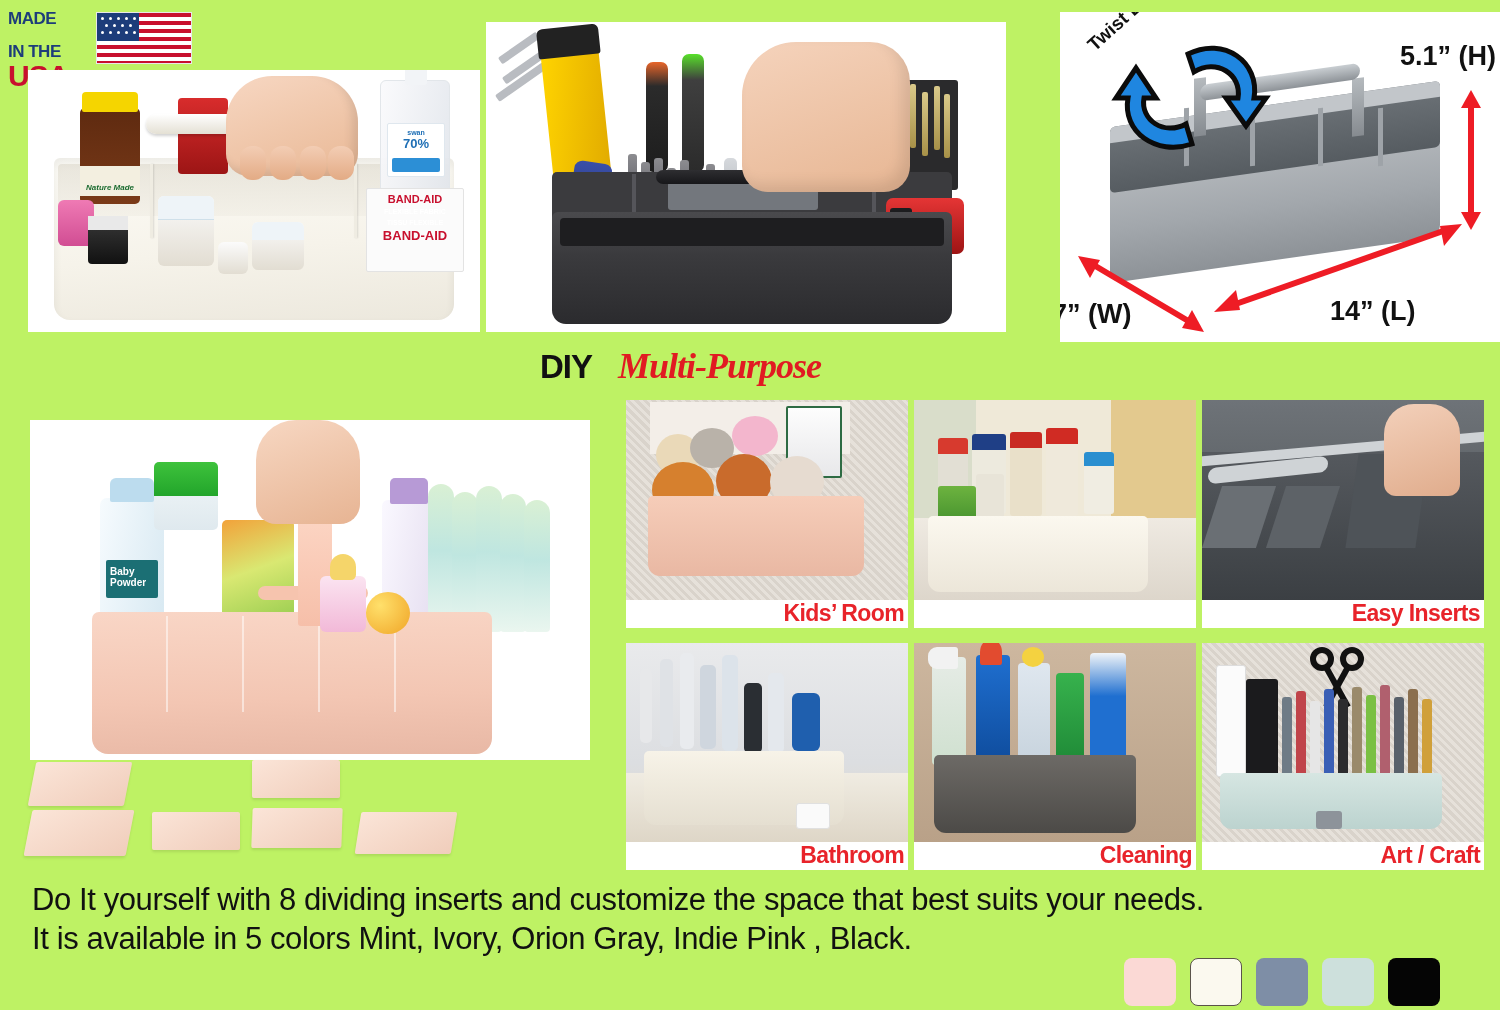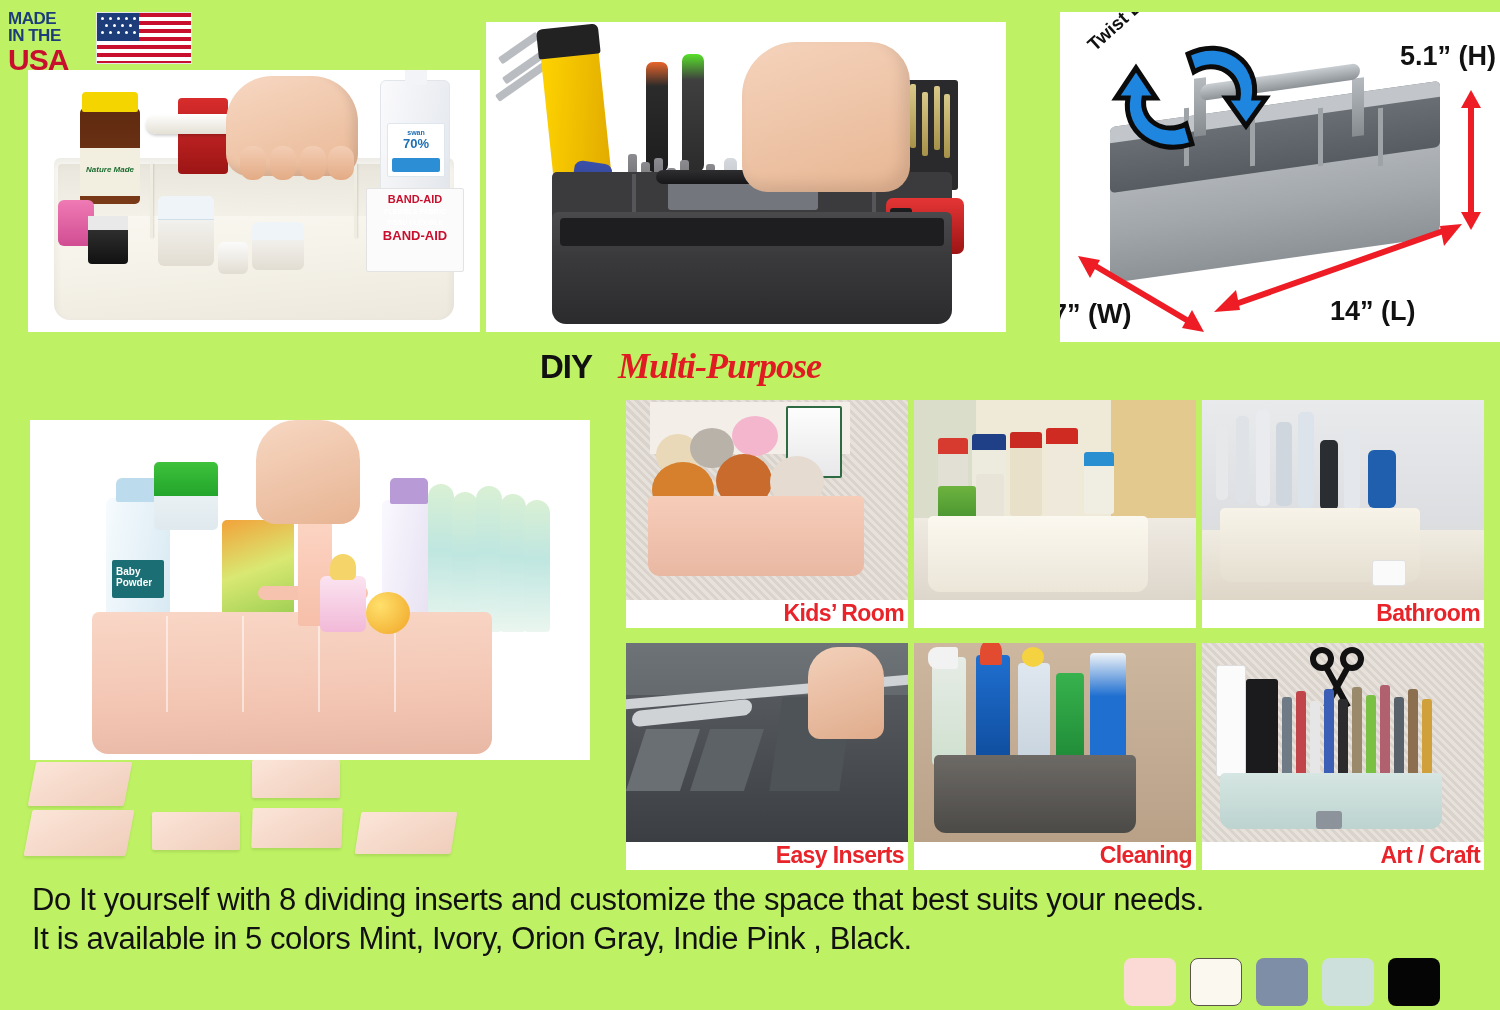--- a/index.html
+++ b/index.html
@@ -8,21 +8,21 @@
     width:1500px; height:1010px;
     font-family:"Liberation Sans", sans-serif;
     position:relative; overflow:hidden;
   }
   .canvas { position:absolute; inset:0; background:#bef264; }
 
   
   .usa-badge { position:absolute; left:8px; top:6px; width:190px; height:62px; }
   .usa-words { position:absolute; left:0; top:4px; width:92px; }
   .usa-words .l1 { font:bold 17px/17px "Liberation Sans", sans-serif; color:#1d3d7a; letter-spacing:-0.5px; }
-  .usa-words .l2 { font:bold 17px/17px "Liberation Sans", sans-serif; color:#1d3d7a; letter-spacing:-0.5px; }
+  .usa-words .l2 { font:bold 17px/17px "Liberation Sans", sans-serif; color:#1d3d7a; letter-spacing:-0.5px;margin-top:16px; }
   .usa-words .l3 { font:bold 30px/30px "Liberation Sans", sans-serif; color:#c8102e; letter-spacing:-1px; margin-top:1px;}
   .flag { position:absolute; left:88px; top:6px; width:96px; height:52px; background:#fff;
           border:1px solid #e8e8e8; overflow:hidden; }
   .flag .stripe { position:absolute; left:0; width:100%; height:4px; background:#c8102e; }
   .flag .canton { position:absolute; left:0; top:0; width:42px; height:28px; background:#1d3d7a; overflow:hidden;}
   .flag .canton .star { position:absolute; width:3px; height:3px; background:#fff; border-radius:50%; }
 
   
   .photo { position:absolute; overflow:hidden; background:#fff; }
 
@@ -36,21 +36,21 @@
   .med-div { position:absolute; top:6px; width:3px; height:74px; background:#efece2; box-shadow:1px 0 2px rgba(0,0,0,.12);}
   .med-handle{position:absolute;left:118px;top:44px;width:200px;height:20px;border-radius:10px;
     background:linear-gradient(#ffffff,#e4e0d4);box-shadow:0 2px 3px rgba(0,0,0,.18);}
   .hand-med{position:absolute;left:198px;top:6px;width:132px;height:100px;border-radius:46px 46px 22px 22px;
     background:linear-gradient(160deg,#f7d7c2,#e9b895);box-shadow:inset -6px -6px 10px rgba(0,0,0,.10);}
   .hand-med .fing{position:absolute;bottom:-4px;width:26px;height:34px;border-radius:12px;
     background:linear-gradient(#f3cdb4,#e3ab85);}
   .bottle{position:absolute;border-radius:4px;}
   .b-nature{left:52px;top:38px;width:60px;height:96px;background:linear-gradient(#5e2a10,#7a3a18);border-radius:5px;}
   .b-nature .cap{position:absolute;left:2px;top:-16px;width:56px;height:20px;background:#f5d500;border-radius:4px 4px 2px 2px;}
-  .b-nature .lbl{position:absolute;left:0;bottom:8px;width:100%;height:48px;background:#f3efe0;}
+  .b-nature .lbl{position:absolute;left:0;bottom:8px;width:100%;height:30px;background:#f3efe0;}
   .b-nature .lbl i{display:block;margin-top:17px;text-align:center;font:italic bold 8px/9px "Liberation Sans",sans-serif;color:#1a6b2f;}
   .b-red{left:150px;top:28px;width:50px;height:76px;background:linear-gradient(#d82c2c,#9c1515);border-radius:4px;}
   .b-pink{left:30px;top:130px;width:36px;height:46px;background:linear-gradient(#ef7ab4,#d14d93);border-radius:6px;}
   .b-dark{left:60px;top:146px;width:40px;height:48px;background:linear-gradient(#3a3a3a,#111);border-radius:4px;}
   .b-dark .cap{position:absolute;left:0;top:0;width:100%;height:14px;background:#e9e9e9;}
   .jar{position:absolute;border-radius:6px;background:linear-gradient(#fbfbfb,#e2ddd2);}
   .j1{left:130px;top:126px;width:56px;height:70px;}
   .j1 .lid{position:absolute;left:0;top:0;width:100%;height:24px;background:#eef4f8;border-radius:6px 6px 0 0;border-bottom:1px solid #cfe0ea;}
   .j2{left:190px;top:172px;width:30px;height:32px;}
   .j3{left:224px;top:152px;width:52px;height:48px;}
@@ -126,21 +126,21 @@
   .twist-note{position:absolute;left:436px;top:6px;font:400 25px/30px "Liberation Sans", sans-serif;color:#111;white-space:nowrap;}
 
   
   .ph-baby{left:30px;top:420px;width:560px;height:340px;}
   .pink-bin{position:absolute;left:62px;top:192px;width:400px;height:142px;
     background:linear-gradient(178deg,#f9d6c6 0%,#f3c6b3 60%,#e8b8a5 100%);border-radius:7px 7px 16px 16px;}
   .pink-bin .seam{position:absolute;top:4px;width:2px;height:96px;background:rgba(255,255,255,.5);}
   .pink-handle{position:absolute;left:228px;top:166px;width:110px;height:14px;border-radius:7px;background:#f6c4ae;}
   .hand-baby{position:absolute;left:226px;top:0px;width:104px;height:104px;border-radius:40px 40px 20px 20px;
     background:linear-gradient(160deg,#f7d7c2,#e7b493);}
-  .bp{position:absolute;left:76px;top:78px;width:64px;height:126px;border-radius:7px 7px 5px 5px;
+  .bp{position:absolute;left:70px;top:78px;width:64px;height:126px;border-radius:7px 7px 5px 5px;
     background:linear-gradient(100deg,#f6fbfe,#d8e9f2);}
   .bp .cap{position:absolute;left:10px;top:-20px;width:44px;height:24px;background:#bcdcee;border-radius:6px 6px 2px 2px;}
   .bp .lab{position:absolute;left:6px;top:62px;width:52px;height:38px;background:#1b6f74;border-radius:2px;}
   .bp .lab b{display:block;color:#fff;font:bold 10px/11px "Liberation Sans",sans-serif;padding:6px 0 0 4px;}
   .greenjar{position:absolute;left:124px;top:42px;width:64px;height:68px;background:linear-gradient(#f3f8fa,#dfe9ee);border-radius:5px;}
   .greenjar .lid{position:absolute;left:0;top:0;width:100%;height:34px;background:linear-gradient(#3ec23c,#22a52b);border-radius:5px 5px 0 0;}
   .wipes{position:absolute;left:192px;top:100px;width:72px;height:110px;border-radius:5px;
     background:linear-gradient(160deg,#f2a23a,#d9e872 45%,#8fc94b);}
   .pinkinsert{position:absolute;left:268px;top:86px;width:34px;height:120px;background:linear-gradient(#fdd7c6,#f6bfa9);border-radius:3px;}
   .babybottle{position:absolute;left:290px;top:156px;width:46px;height:56px;background:linear-gradient(#fbe4f1,#f2b9d8);border-radius:6px;}
@@ -450,51 +450,51 @@
           <div class="item" style="left:62px;top:74px;width:28px;height:48px;background:#e8e4d8"></div>
           <div class="item" style="left:24px;top:86px;width:38px;height:44px;background:linear-gradient(#6db33f,#3e8c2b)"></div>
           <div class="caddy" style="left:14px;top:116px;width:220px;height:76px;background:linear-gradient(#fbf8ef,#ece6d9)"></div>
         </div>
       </div>
     </div>
 
     <div class="cell">
       <div class="img">
         <div class="scene">
+          <div class="dark-bg"></div>
+          <div style="position:absolute;left:0;top:52px;right:0;bottom:0;background:linear-gradient(#55595e,#3b3f43)"></div>
+          <div style="position:absolute;left:0;top:44px;width:100%;height:10px;background:#cfd3d6;transform:skewY(-5deg)"></div>
+          <div style="position:absolute;left:6px;top:62px;width:120px;height:16px;background:#cfd3d6;border-radius:8px;transform:skewY(-6deg)"></div>
+          <div style="position:absolute;left:10px;top:86px;width:54px;height:62px;background:#6a6f74;transform:skewX(-18deg)"></div>
+          <div style="position:absolute;left:74px;top:86px;width:54px;height:62px;background:#5d6267;transform:skewX(-18deg)"></div>
+          <div style="position:absolute;left:150px;top:54px;width:70px;height:94px;background:#4e5358;transform:skewX(-8deg)"></div>
+          <div style="position:absolute;left:182px;top:4px;width:76px;height:92px;border-radius:30px 30px 12px 12px;background:linear-gradient(160deg,#f3d0ba,#e0ac8c)"></div>
+        </div>
+      </div>
+      <div class="cap">Easy Inserts</div>
+    </div>
+
+    <div class="cell">
+      <div class="img">
+        <div class="scene">
           <div class="wall-bath"></div>
           <div style="position:absolute;left:0;top:130px;right:0;bottom:0;background:linear-gradient(#f0ece2,#ded6c7)"></div>
           <div class="item" style="left:14px;top:26px;width:12px;height:74px;background:#e7e8ea;border-radius:5px"></div>
           <div class="item" style="left:34px;top:16px;width:13px;height:88px;background:#dfe2e6;border-radius:5px"></div>
           <div class="item" style="left:54px;top:10px;width:14px;height:96px;background:#e9ebee;border-radius:5px"></div>
           <div class="item" style="left:74px;top:22px;width:16px;height:84px;background:#cfd6de;border-radius:5px"></div>
           <div class="item" style="left:96px;top:12px;width:16px;height:96px;background:#dce3ea;border-radius:5px"></div>
           <div class="item" style="left:118px;top:40px;width:18px;height:70px;background:#2a2e33;border-radius:5px"></div>
           <div class="item" style="left:142px;top:30px;width:16px;height:80px;background:#e4e8ed;border-radius:5px"></div>
           <div class="item" style="left:166px;top:50px;width:28px;height:58px;background:#1f5fae;border-radius:6px"></div>
           <div class="caddy" style="left:18px;top:108px;width:200px;height:74px;background:linear-gradient(#f7f3e8,#e5dfd1)"></div>
           <div class="item" style="left:170px;top:160px;width:34px;height:26px;background:#fafafa;border:1px solid #e0e0e0"></div>
         </div>
       </div>
       <div class="cap">Bathroom</div>
-    </div>
-
-    <div class="cell">
-      <div class="img">
-        <div class="scene">
-          <div class="dark-bg"></div>
-          <div style="position:absolute;left:0;top:52px;right:0;bottom:0;background:linear-gradient(#55595e,#3b3f43)"></div>
-          <div style="position:absolute;left:0;top:44px;width:100%;height:10px;background:#cfd3d6;transform:skewY(-5deg)"></div>
-          <div style="position:absolute;left:6px;top:62px;width:120px;height:16px;background:#cfd3d6;border-radius:8px;transform:skewY(-6deg)"></div>
-          <div style="position:absolute;left:10px;top:86px;width:54px;height:62px;background:#6a6f74;transform:skewX(-18deg)"></div>
-          <div style="position:absolute;left:74px;top:86px;width:54px;height:62px;background:#5d6267;transform:skewX(-18deg)"></div>
-          <div style="position:absolute;left:150px;top:54px;width:70px;height:94px;background:#4e5358;transform:skewX(-8deg)"></div>
-          <div style="position:absolute;left:182px;top:4px;width:76px;height:92px;border-radius:30px 30px 12px 12px;background:linear-gradient(160deg,#f3d0ba,#e0ac8c)"></div>
-        </div>
-      </div>
-      <div class="cap">Easy Inserts</div>
     </div>
 
     <div class="cell">
       <div class="img">
         <div class="scene">
           <div class="floor-tile"></div>
           <div class="item" style="left:18px;top:14px;width:34px;height:108px;background:linear-gradient(#e6ece6,#cfe0cf);border-radius:4px"></div>
           <div class="item" style="left:14px;top:4px;width:30px;height:22px;background:#f2f2f2;border-radius:9px 3px 3px 9px"></div>
           <div class="item" style="left:62px;top:12px;width:34px;height:106px;background:linear-gradient(#1f6fd0,#0f4d9e);border-radius:4px"></div>
           <div class="item" style="left:66px;top:-4px;width:22px;height:26px;background:#e24b2f;border-radius:50% 50% 10% 10%"></div>

